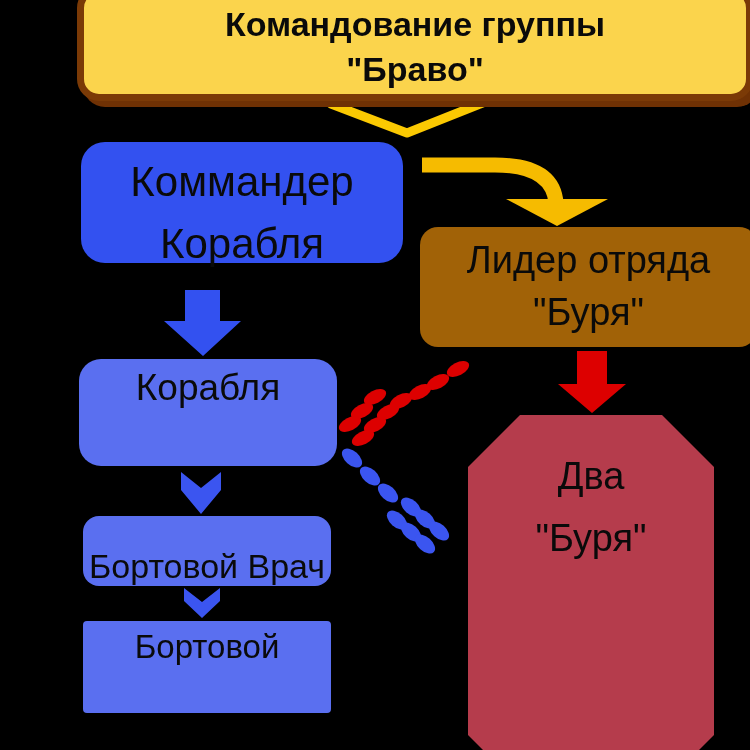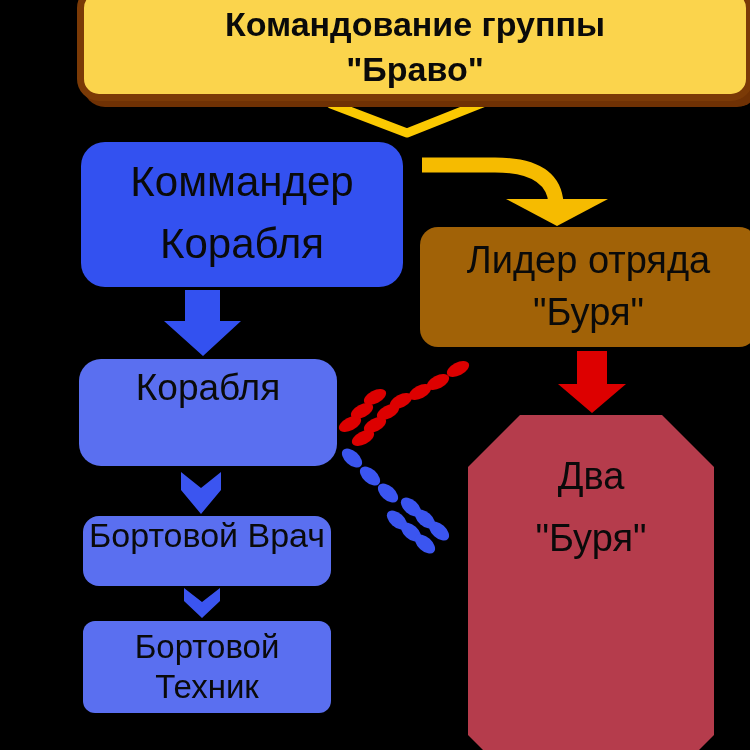--- a/index.html
+++ b/index.html
@@ -15,41 +15,41 @@
 
   
   .command{
     left:32px;top:-14px;width:676px;height:115px;
     border:7px solid #7B3A06;border-radius:22px;
     box-shadow:6px 6px 0 #6F3104;
     padding-top:9px;font-size:34px;font-weight:bold;line-height:45px;
   }
   
   .commander{
-    left:36px;top:142px;width:322px;height:145px;border-radius:24px;
+    left:36px;top:142px;width:322px;height:121px;border-radius:24px;
     padding-top:9px;font-size:42px;line-height:62px;
   }
   
   .leader{
     left:375px;top:227px;width:337px;height:120px;border-radius:18px;
     padding-top:7px;font-size:38px;line-height:52px;
   }
   
   .pilot{
     left:34px;top:359px;width:258px;height:107px;border-radius:22px;
     padding-top:3px;font-size:37px;line-height:52px;
   }
   
   .doctor{
     left:38px;top:516px;width:248px;height:70px;border-radius:16px;
-    font-size:34px;display:flex;align-items:flex-start;justify-content:center;
+    font-size:34px;display:flex;align-items:flex-end;justify-content:center;
   }
   
   .technician{
-    left:38px;top:621px;width:248px;height:92px;border-radius:12px;
+    left:38px;top:621px;width:248px;height:92px;border-radius:4px;
     padding-top:6px;font-size:33px;line-height:40px;
   }
   
   .sergeants{
     left:423px;top:415px;width:246px;height:372px;
     clip-path:polygon(52px 0,calc(100% - 52px) 0,100% 52px,100% calc(100% - 52px),
                       calc(100% - 52px) 100%,52px 100%,0 calc(100% - 52px),0 52px);
     padding-top:30px;font-size:38px;line-height:62px;
   }
 </style>
@@ -129,21 +129,20 @@
   <div class="node pilot" style="background: rgb(90, 111, 240);">
     <div class="line">Корабля</div>
   </div>
 
   <div class="node doctor" style="background: rgb(90, 111, 240);">
     <div class="line">Бортовой Врач</div>
   </div>
 
   <div class="node technician" style="background: rgb(90, 111, 240);">
     <div class="line">Бортовой</div>
-    <div class="line">Техник</div>
   </div>
 
   <div class="node sergeants" style="background: rgb(181, 60, 76);">
     <div class="line">Два</div>
     <div class="line">"Буря"</div>
   </div>
 
 </div>
 
 </body></html>

